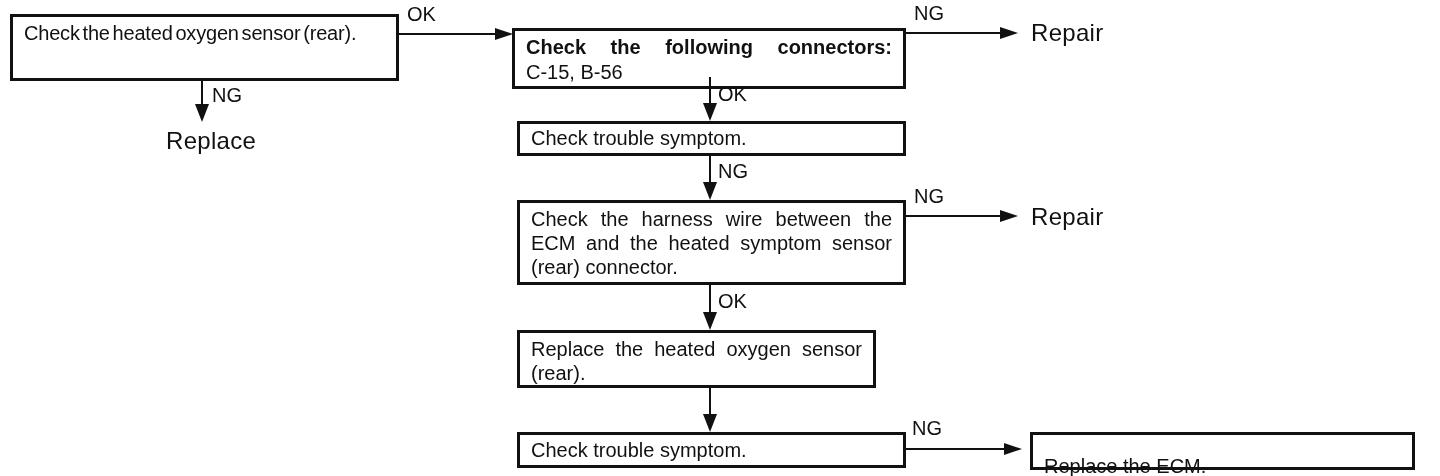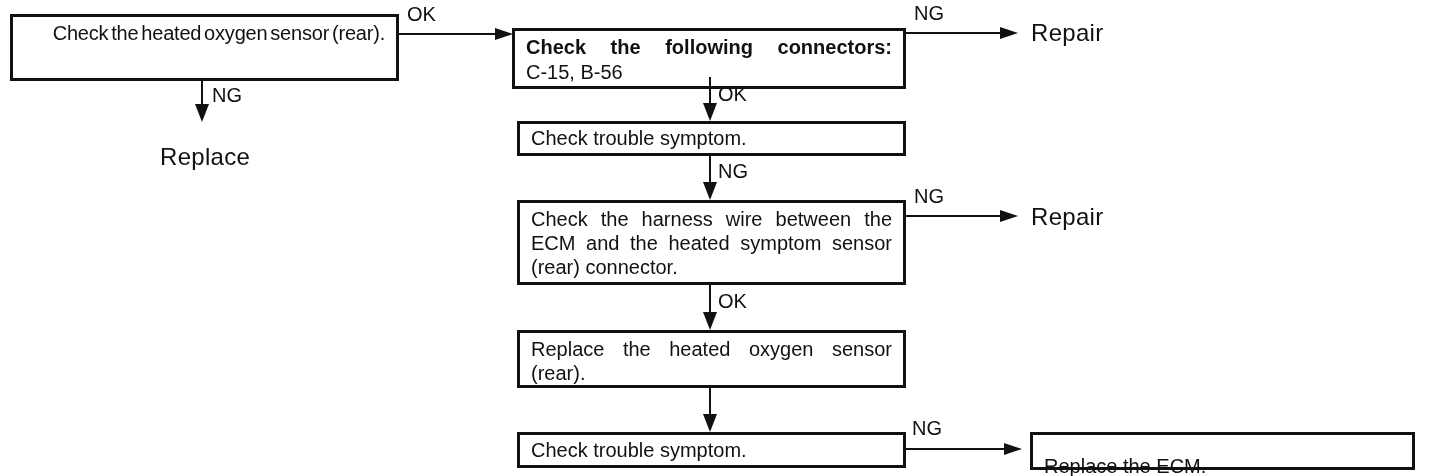--- a/index.html
+++ b/index.html
@@ -7,21 +7,21 @@
     position:relative; width:1440px; height:476px; background:#ffffff;
     font-family:"Liberation Sans", sans-serif; color:#111111; overflow:hidden;
   }
   .box {
     position:absolute; box-sizing:border-box; border:3px solid #111111;
     background:#ffffff; font-size:20px; line-height:25px; padding:4px 11px;
   }
   .bl { white-space:nowrap; }
   .j  { white-space:normal; text-align:justify; text-align-last:justify; }
   .b  { font-weight:700; }
-  .tight { word-spacing:-2.5px; letter-spacing:-0.2px;text-align:right; }
+  .tight { word-spacing:-2.5px; letter-spacing:-0.2px; }
   .hline, .vline { position:absolute; background:#111111; }
   .ar { position:absolute; width:0; height:0;
         border-top:6px solid transparent; border-bottom:6px solid transparent;
         border-left:18px solid #111111; }
   .ad { position:absolute; width:0; height:0;
         border-left:7px solid transparent; border-right:7px solid transparent;
         border-top:18px solid #111111; }
   .lbl  { position:absolute; font-size:20px; line-height:22px; }
   .term { position:absolute; font-size:24px; line-height:22px; font-weight:400; letter-spacing:0.3px; }
 </style>
@@ -34,21 +34,21 @@
     <div class="bl tight">Check the heated oxygen sensor (rear).</div>
   </div>
 
   <div class="hline" style="left:397px; top:33px; width:100px; height:2px;"></div>
   <div class="ar" style="left:495px; top:28px;"></div>
   <div class="lbl" style="left:407px; top:3px;">OK</div>
 
   <div class="vline" style="left:201px; top:80px; width:2px; height:27px;"></div>
   <div class="ad" style="left:195px; top:104px;"></div>
   <div class="lbl" style="left:212px; top:84px;">NG</div>
-  <div class="term" style="left:160px; top:130px;margin-top:16px;">Replace</div>
+  <div class="term" style="left:166px; top:130px;">Replace</div>
 
   <div class="box" style="left:512px; top:16px; width:394px; height:61px;margin-top:12px;">
     <div class="bl j b">Check the following connectors:</div>
     <div class="bl">C-15, B-56</div>
   </div>
 
   <div class="hline" style="left:905px; top:32px; width:97px; height:2px;"></div>
   <div class="ar" style="left:1000px; top:27px;"></div>
   <div class="lbl" style="left:914px; top:2px;">NG</div>
   <div class="term" style="left:1031px; top:22px;">Repair</div>
@@ -73,21 +73,21 @@
 
   <div class="hline" style="left:906px; top:215px; width:96px; height:2px;"></div>
   <div class="ar" style="left:1000px; top:210px;"></div>
   <div class="lbl" style="left:914px; top:185px;">NG</div>
   <div class="term" style="left:1031px; top:206px;">Repair</div>
 
   <div class="vline" style="left:709px; top:285px; width:2px; height:28px;"></div>
   <div class="ad" style="left:703px; top:312px;"></div>
   <div class="lbl" style="left:718px; top:290px;">OK</div>
 
-  <div class="box" style="left:517px; top:330px; width:389px; height:58px; line-height:24px;">
+  <div class="box" style="left:517px; top:330px; width:359px; height:58px; line-height:24px;">
     <div class="bl j">Replace the heated oxygen sensor</div>
     <div class="bl">(rear).</div>
   </div>
 
   <div class="vline" style="left:709px; top:388px; width:2px; height:28px;"></div>
   <div class="ad" style="left:703px; top:414px;"></div>
 
   <div class="box" style="left:517px; top:432px; width:389px; height:36px; padding-top:3px;">
     <div class="bl">Check trouble symptom.</div>
   </div>

